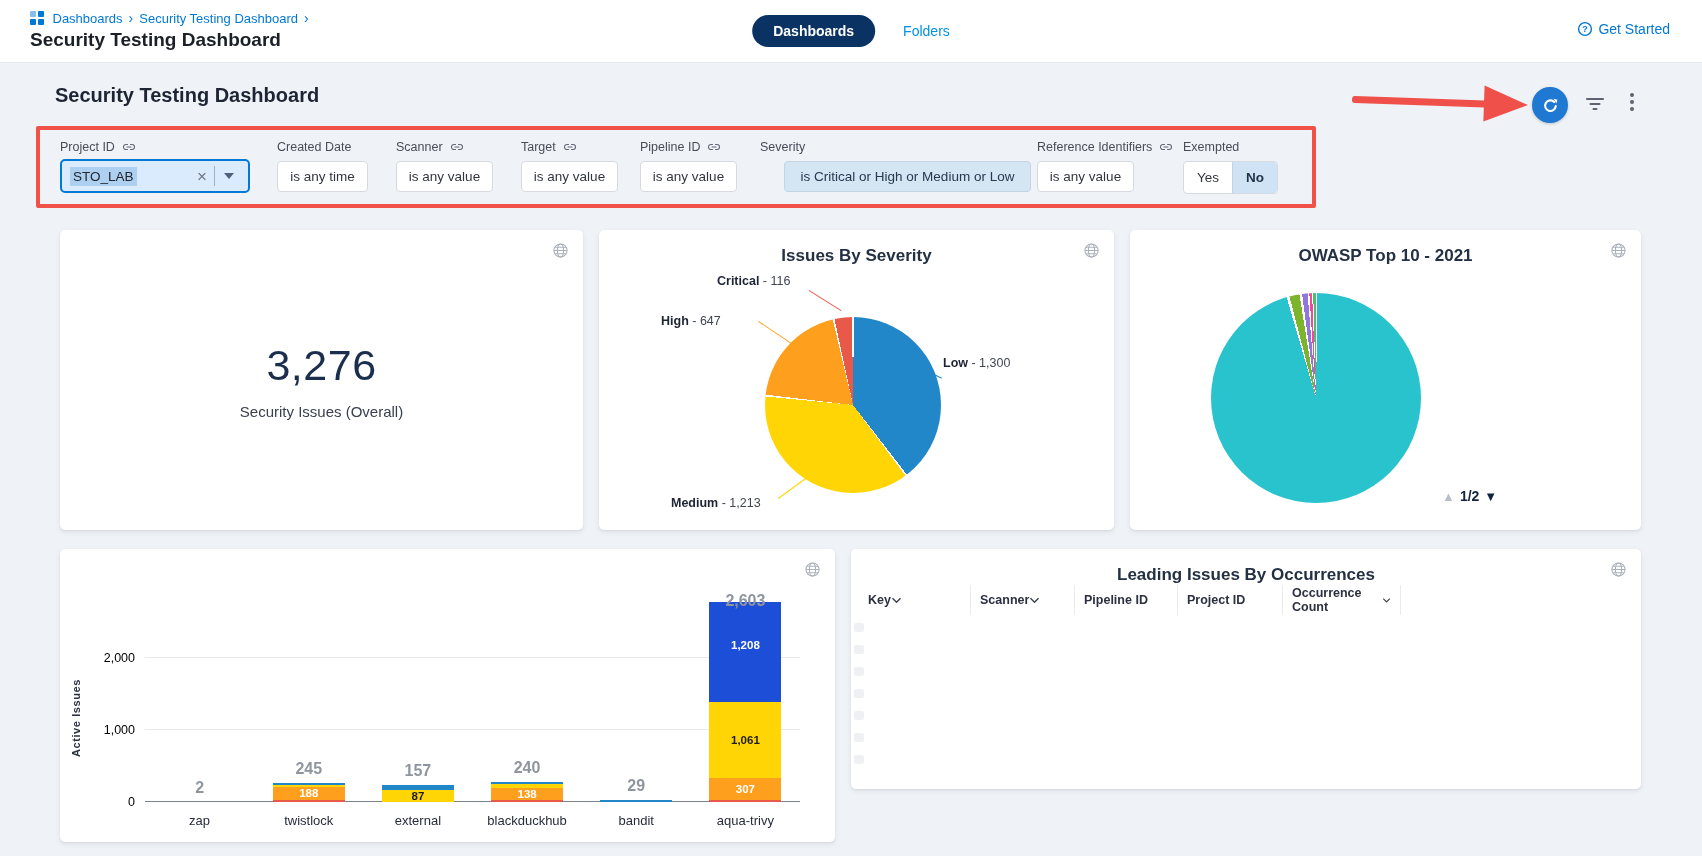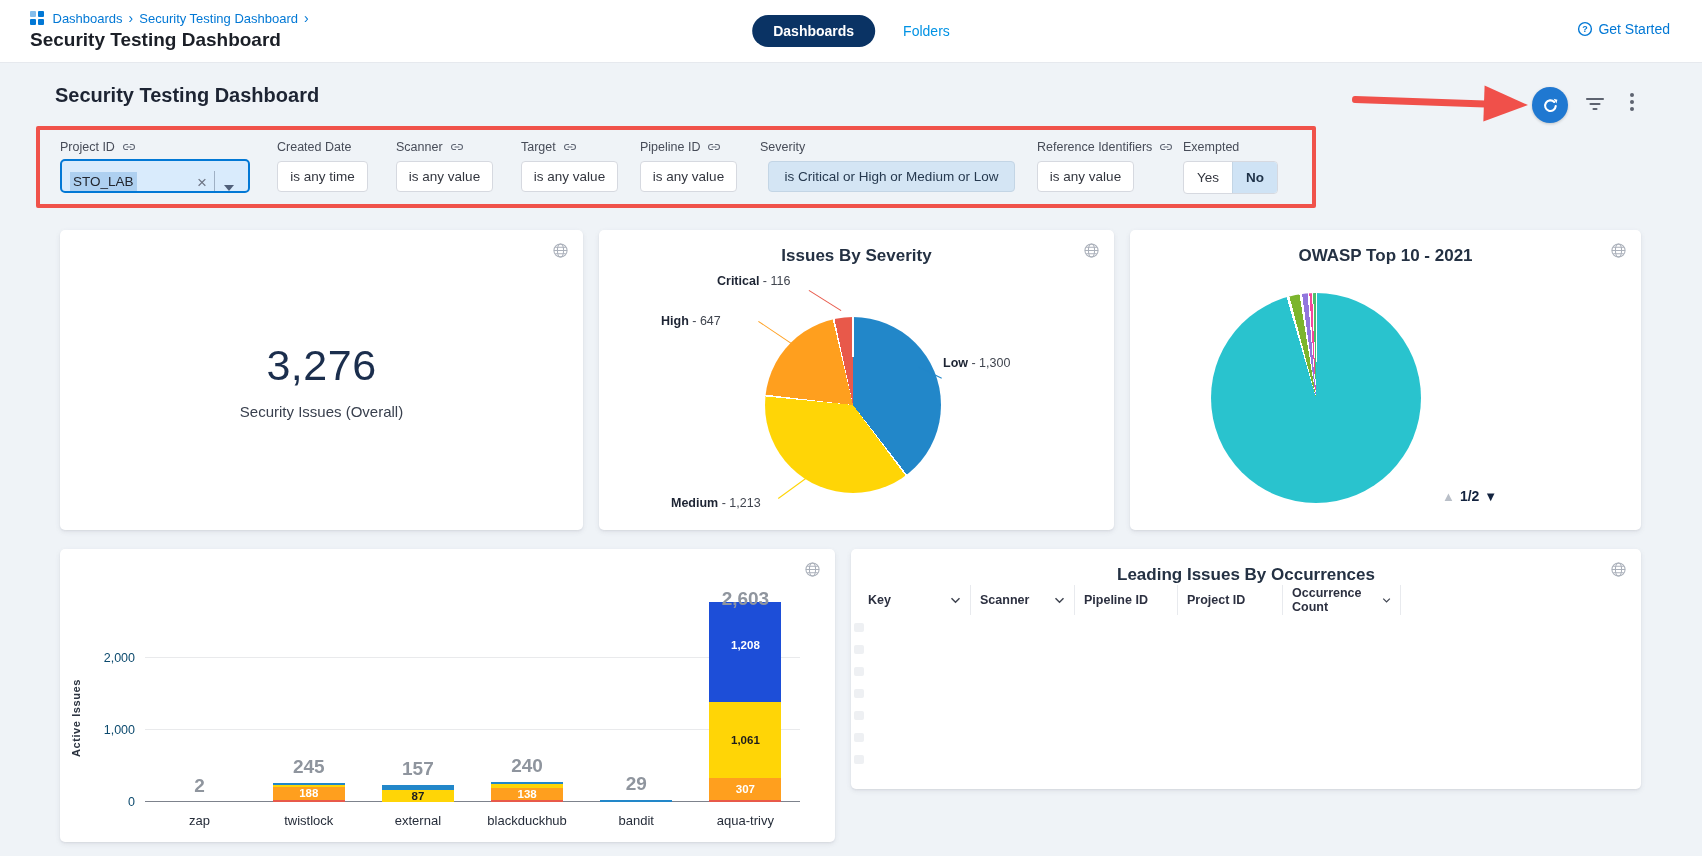--- a/index.html
+++ b/index.html
@@ -30,21 +30,21 @@
   .anno-arrow .tail{position:absolute;left:0;top:15px;width:136px;height:7px;background:#f0504a;border-radius:3px;}
   .anno-arrow .head{position:absolute;left:132px;top:0;width:0;height:0;border-left:44px solid #f0504a;
                     border-top:18px solid transparent;border-bottom:18px solid transparent;}
   .anno-box{position:absolute;left:36px;top:126px;width:1272px;height:74px;border:4px solid #f0524a;border-radius:2px;z-index:4;pointer-events:none;}
   
   .flt-label{position:absolute;top:140px;display:flex;align-items:center;gap:7px;font-size:12.5px;color:#474c58;}
   .chip{position:absolute;top:161px;height:31px;background:#fff;border:1px solid #d6d9e0;border-radius:4px;
         display:flex;align-items:center;justify-content:center;font-size:13.5px;color:#33363f;box-sizing:border-box;}
   .chip.hl{background:#d4e5f4;color:#26394f;border-color:#c3d5e5;font-weight:500;}
   .pid-input{position:absolute;top:159px;height:34px;box-sizing:border-box;border:2px solid #0278d5;border-radius:5px;
-             background:#d9ebfc;display:flex;align-items:flex-end;padding:0 8px;}
+             background:#d9ebfc;display:flex;align-items:center;padding:0 8px;}
   .pid-text{font-size:13.5px;color:#22262e;background:#aed0f0;padding:2px 3px;}
   .pid-x{margin-left:auto;font-size:17px;color:#6e7584;line-height:1;padding:0 7px;}
   .pid-div{width:1px;height:20px;background:#9fb0c4;}
   .pid-caret{width:0;height:0;border-left:5px solid transparent;border-right:5px solid transparent;
              border-top:6px solid #51607a;margin:0 6px 0 9px;}
   .toggle{position:absolute;top:161px;height:31px;display:flex;border:1px solid #d6d9e0;border-radius:4px;overflow:hidden;background:#fff;}
   .toggle span{display:flex;align-items:center;justify-content:center;font-size:13.5px;color:#33363f;padding:0 13px;}
   .toggle span.sel{background:#cfe3f5;color:#1e3147;font-weight:700;border-left:1px solid #c3d5e5;}
   
   .card{position:absolute;background:#fff;border-radius:5px;
@@ -60,32 +60,32 @@
   .pie-callout{position:absolute;font-size:12.5px;color:#40454f;white-space:nowrap;}
   .pie-callout b{color:#1d2433;}
   .leader{position:absolute;height:0;border-top:1.6px solid #999;}
   .pager{position:absolute;display:flex;align-items:center;gap:5px;font-size:14px;font-weight:700;color:#13233f;}
   .pager .up{color:#b9bfc8;font-size:13px;}
   .pager .down{color:#13233f;font-size:13px;}
   
   .bar-plot{position:absolute;left:85px;top:45px;width:655px;height:208px;}
   .gridline{position:absolute;left:0;width:100%;height:1px;background:#e9eaec;}
   .baseline{position:absolute;left:0;bottom:0;width:100%;height:1px;background:#7d828c;}
-  .ytick{position:absolute;left:-58px;width:48px;text-align:right;font-size:12.5px;color:#0c4a6e;}
+  .ytick{position:absolute;left:-58px;width:48px;text-align:right;font-size:12.5px;color:#000000;}
   .ylab{position:absolute;left:-44px;top:163px;width:120px;text-align:center;transform:rotate(-90deg);
         font-size:11px;font-weight:700;color:#2b3340;letter-spacing:.6px;}
   .slot{position:absolute;bottom:0;height:100%;}
   .stack{position:absolute;bottom:0;left:50%;transform:translateX(-50%);width:72px;display:flex;flex-direction:column-reverse;}
   .seg{width:100%;}
   .seg span{display:block;text-align:center;font-weight:700;font-size:11.5px;}
-  .bar-total{position:absolute;left:0;width:100%;text-align:center;font-size:19px;font-weight:700;color:#8f959e;}
+  .bar-total{position:absolute;left:0;width:100%;text-align:center;font-size:16px;font-weight:700;color:#8f959e;}
   .bar-cat{position:absolute;left:0;bottom:-26px;width:100%;text-align:center;font-size:13px;color:#262d3a;}
   
   .tbl-head{position:absolute;left:8px;top:36px;display:flex;}
-  .th{display:flex;align-items:center;justify-content:space-between;height:30px;padding:0 9px;box-sizing:border-box;
+  .th{display:flex;align-items:center;height:30px;padding:0 9px;box-sizing:border-box;
       font-size:12.5px;font-weight:700;color:#2c3040;border-right:1px solid #e8eaee;}
   .stub{position:absolute;left:3px;width:10px;height:9px;background:#eef0f3;border-radius:2px;}
 </style>
 </head>
 <body>
 
 <div class="screen">
 
   <div class="hdr">
     <div class="bc-row">
@@ -188,21 +188,21 @@
             <path d="M15 7h3a5 5 0 0 1 0 10h-3"></path>
             <path d="M9 17H6A5 5 0 0 1 6 7h3"></path>
             <path d="M8 12h8"></path>
           </g>
         </svg>
       </div>
       <div class="chip" style="left: 640px; width: 97px;">is any value</div>
       <div class="flt-label" style="left: 760px;">
         <span>Severity</span>
       </div>
-      <div class="chip hl" style="left: 768px; width: 247px;">is Critical or High or Medium or Low</div>
+      <div class="chip hl" style="left: 784px; width: 247px;">is Critical or High or Medium or Low</div>
       <div class="flt-label" style="left: 1037px;">
         <span>Reference Identifiers</span>
         <svg width="14" height="12" viewBox="0 0 24 24" style="flex:none">
           <g fill="none" stroke="#5f6573" stroke-width="2.1" stroke-linecap="round">
             <path d="M15 7h3a5 5 0 0 1 0 10h-3"></path>
             <path d="M9 17H6A5 5 0 0 1 6 7h3"></path>
             <path d="M8 12h8"></path>
           </g>
         </svg>
       </div>

